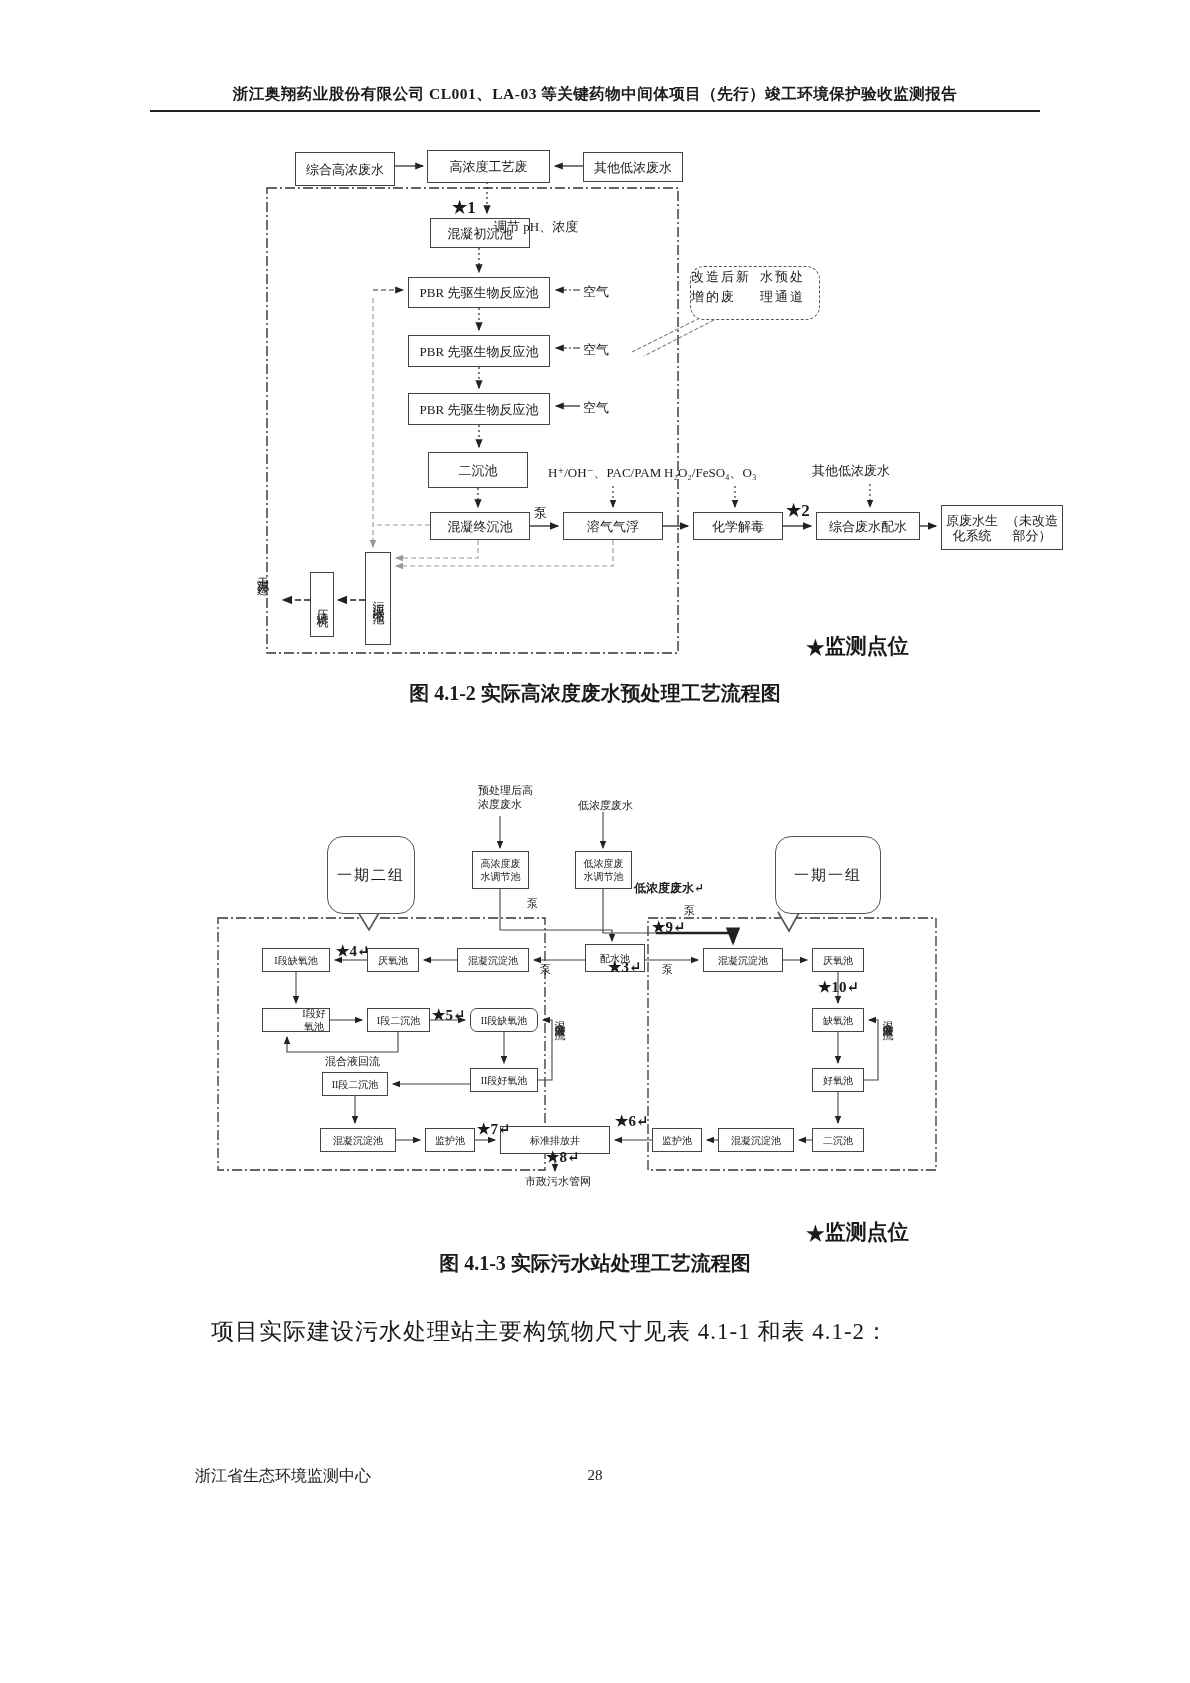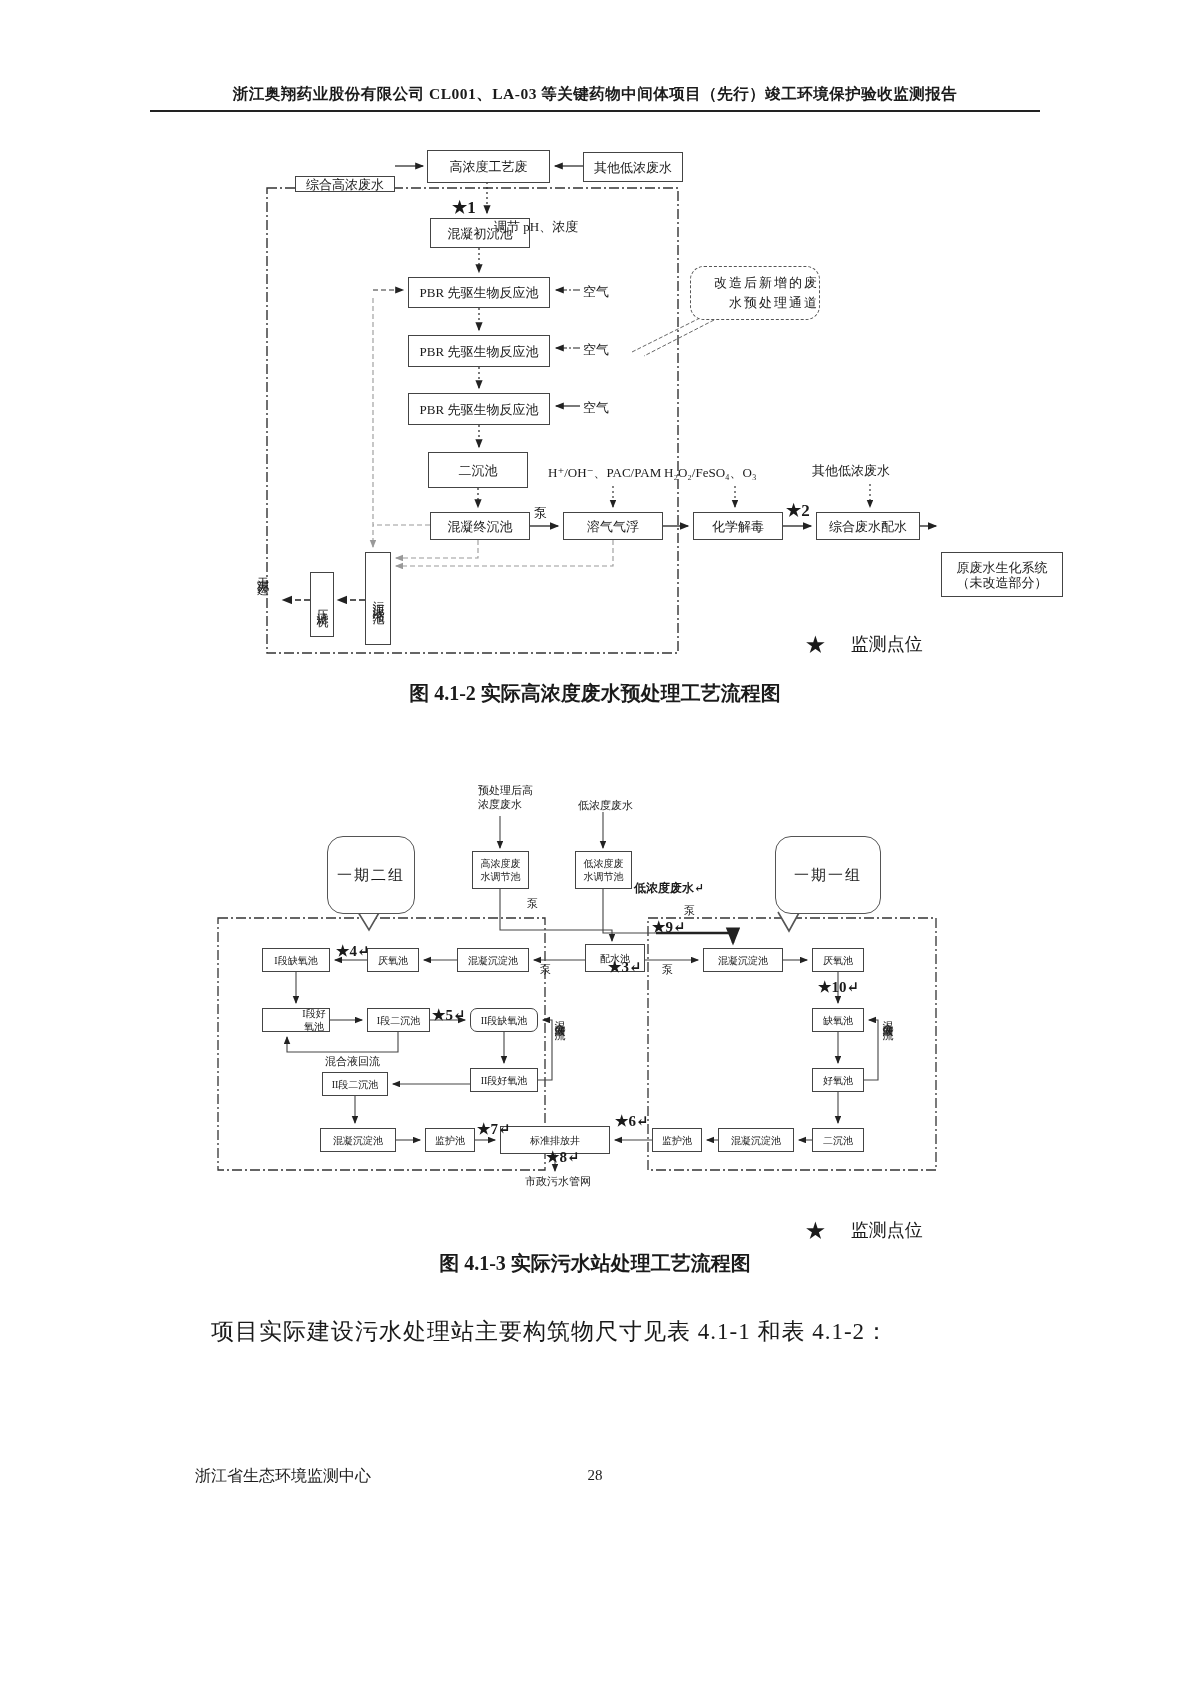--- a/index.html
+++ b/index.html
@@ -16,25 +16,25 @@
   .lbl{position:absolute;font-size:13px;white-space:nowrap;z-index:5;}
   .l2{font-size:11px;}
   .star{position:absolute;font-size:15px;font-weight:bold;white-space:nowrap;z-index:6;}
   .vtext{writing-mode:vertical-rl;text-orientation:upright;letter-spacing:3px;}
   .vlbl{position:absolute;writing-mode:vertical-rl;text-orientation:upright;font-size:11px;
         letter-spacing:2px;z-index:5;}
   .bubble{position:absolute;box-sizing:border-box;border:1.6px solid #555;border-radius:16px;
           background:#fff;display:flex;align-items:center;justify-content:center;
           font-size:15px;letter-spacing:2px;z-index:4;}
   .callout{position:absolute;box-sizing:border-box;border:1.3px dashed #555;border-radius:14px;
-           background:#fff;display:flex;flex-direction:column;align-items:flex-end;justify-content:center;
+           background:#fff;display:flex;flex-direction:row;align-items:flex-start;justify-content:center;
            font-size:13px;line-height:20px;letter-spacing:2px;z-index:4;}
   .legend{position:absolute;z-index:5;white-space:nowrap;}
   .legend .s{font-size:21px;font-weight:bold;vertical-align:-2px;}
-  .legend .t{font-size:18px;font-weight:normal;margin-left:26px;}
+  .legend .t{font-size:21px;font-weight:bold;}
   .caption{position:absolute;left:0;width:1190px;text-align:center;font-weight:bold;
            font-size:20px;z-index:5;}
   .bodytext{position:absolute;left:155px;top:1316px;width:890px;font-size:23px;
             text-indent:56px;letter-spacing:1px;z-index:5;}
   .footer-left{position:absolute;left:195px;top:1466px;font-size:16px;z-index:5;}
   .footer-page{position:absolute;left:0;width:1190px;text-align:center;top:1467px;font-size:15px;z-index:5;}
 </style>
 </head>
 <body>
 
@@ -120,21 +120,21 @@
 
     <line x1="838" y1="972" x2="838" y2="1003" stroke="#444" stroke-width="1.1" marker-end="url(#m)"></line>
     <line x1="838" y1="1032" x2="838" y2="1063" stroke="#444" stroke-width="1.1" marker-end="url(#m)"></line>
     <line x1="838" y1="1092" x2="838" y2="1123" stroke="#444" stroke-width="1.1" marker-end="url(#m)"></line>
     <path d="M864,1080 L878,1080 L878,1020 L869,1020" fill="none" stroke="#444" stroke-width="1.1" marker-end="url(#m)"></path>
   </svg>
 
   <div class="hdr">浙江奥翔药业股份有限公司 CL001、LA-03 等关键药物中间体项目（先行）竣工环境保护验收监测报告</div>
   <div class="hdr-rule"></div>
 
-  <div class="box" style="left:295px;top:152px;width:100px;height:16px;margin-top:24px;">综合高浓废水</div>
+  <div class="box" style="left:295px;top:152px;width:100px;height:34px;">综合高浓废水</div>
   <div class="box" style="left:427px;top:150px;width:123px;height:33px;">高浓度工艺废</div>
   <div class="box" style="left:583px;top:152px;width:100px;height:30px;">其他低浓废水</div>
 
   <div class="lbl" style="left:494px;top:188px;margin-top:30px;">调节 pH、浓度</div>
   <div class="star" style="left:452px;top:197px;font-size:17px;">★1</div>
 
   <div class="box" style="left:430px;top:218px;width:100px;height:30px;">混凝初沉池</div>
 
   <div class="box" style="left:408px;top:277px;width:142px;height:31px;">PBR 先驱生物反应池</div>
   <div class="lbl" style="left:583px;top:283px;">空气</div>
@@ -148,21 +148,21 @@
   <div class="lbl" style="left:548px;top:464px;">H⁺/OH⁻、PAC/PAM</div>
   <div class="lbl" style="left:664px;top:464px;">H₂O₂/FeSO₄、O₃</div>
   <div class="lbl" style="left:812px;top:462px;">其他低浓废水</div>
 
   <div class="box" style="left:430px;top:512px;width:100px;height:28px;">混凝终沉池</div>
   <div class="lbl" style="left:534px;top:504px;">泵</div>
   <div class="box" style="left:563px;top:512px;width:100px;height:28px;">溶气气浮</div>
   <div class="box" style="left:693px;top:512px;width:90px;height:28px;">化学解毒</div>
   <div class="star" style="left:786px;top:500px;font-size:17px;">★2</div>
   <div class="box" style="left:816px;top:512px;width:104px;height:28px;">综合废水配水</div>
-  <div class="box" style="left:941px;top:505px;width:122px;height:45px;flex-direction:column;margin-top:47px;">
+  <div class="box" style="left:941px;top:505px;width:122px;height:45px;">
     <span>原废水生化系统</span>
     <span>（未改造部分）</span>
   </div>
 
   <div class="box vtext" style="left:365px;top:552px;width:26px;height:93px;font-size:12px;">污泥浓缩池</div>
   <div class="box vtext" style="left:310px;top:572px;width:24px;height:65px;font-size:12px;">压滤机</div>
   <div class="vlbl" style="left:254px;top:568px;height:80px;font-size:12px;">干泥外运</div>
 
   <div class="callout" style="left:690px;top:266px;width:130px;height:54px;">
     <span>改造后新增的废</span>

